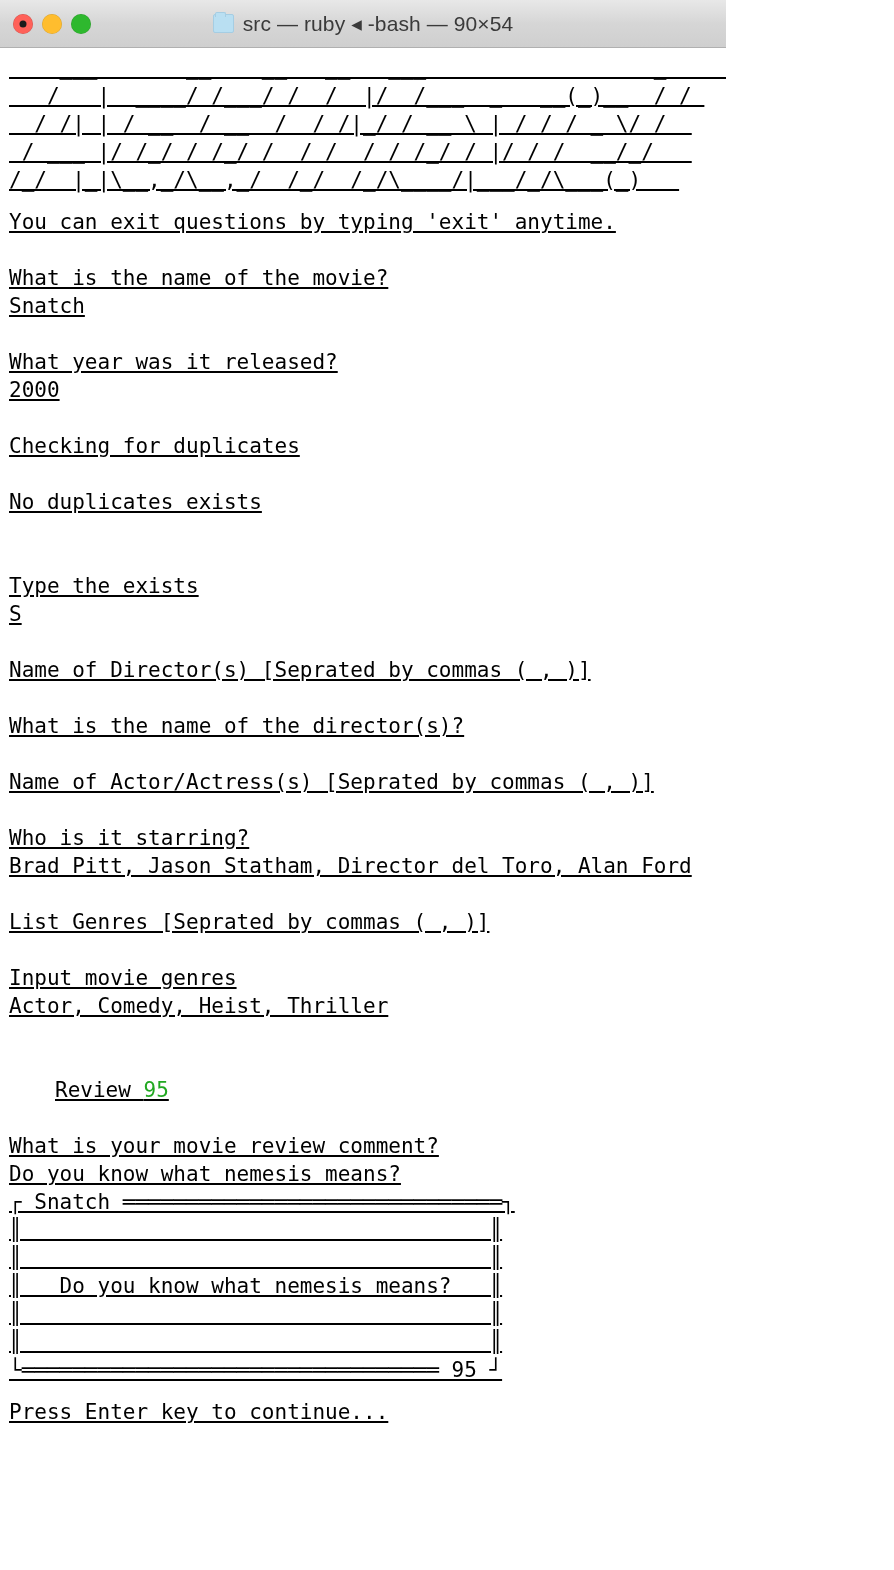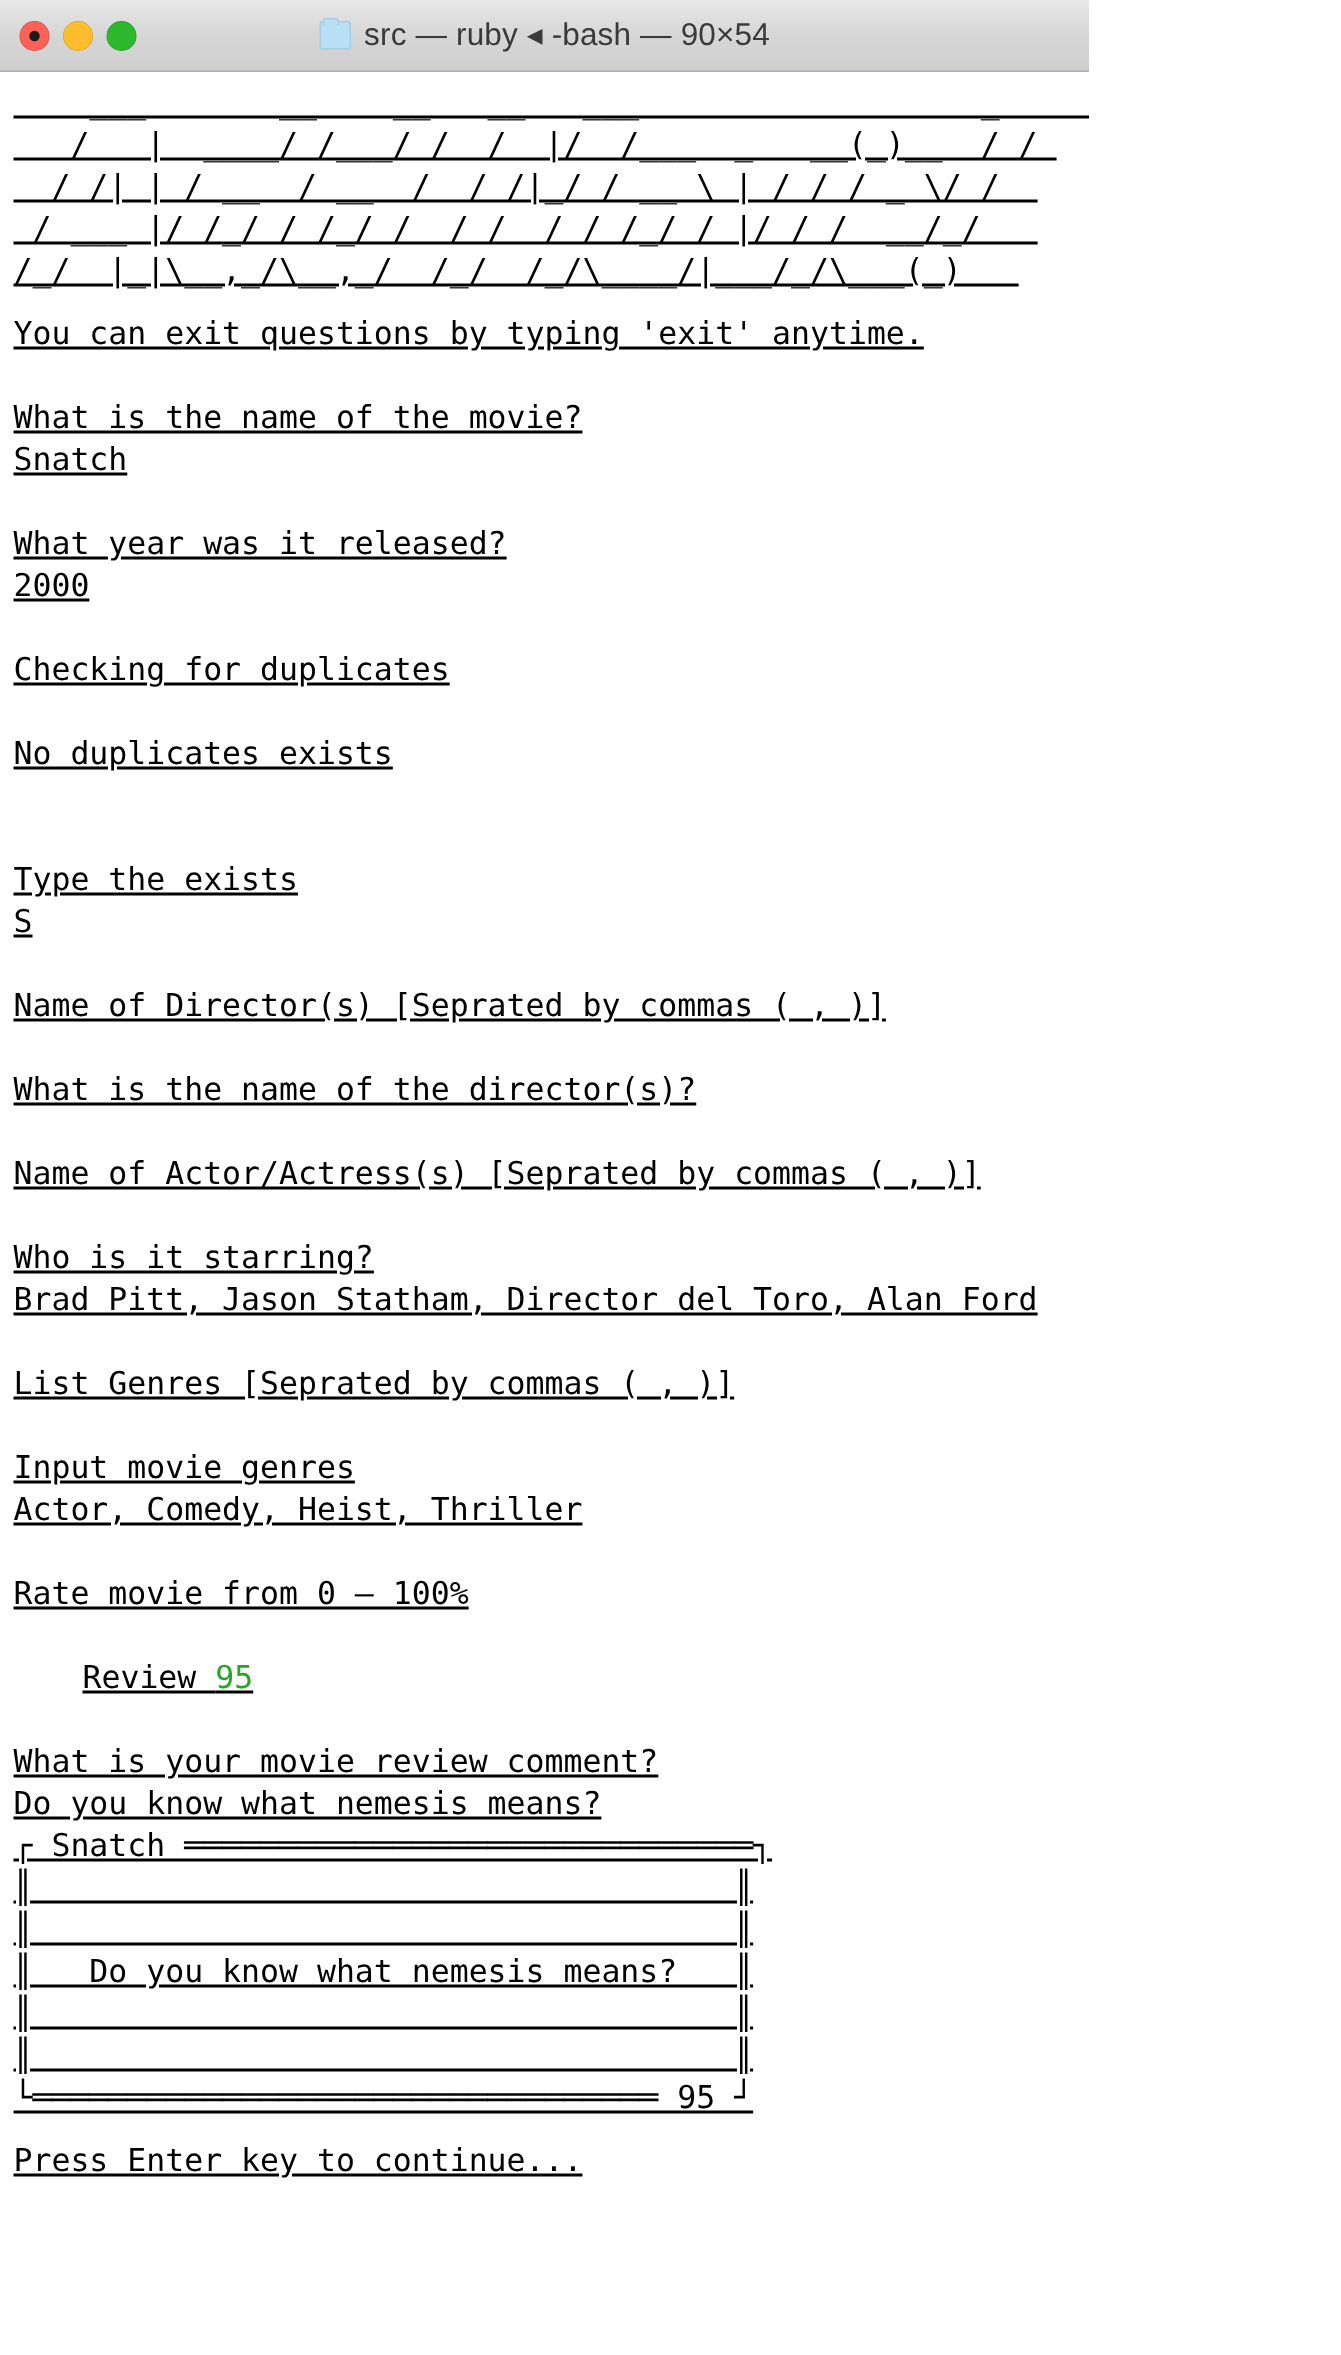--- a/index.html
+++ b/index.html
@@ -8,21 +8,21 @@
     width: 894px; height: 1570px;
     background: #ffffff;
     font-family: "DejaVu Sans Mono", monospace;
   }
 
   
   .window {
     width: 726px; height: 1570px;
     position: relative;
     overflow: hidden;
-    background: #c4b5fd;
+    background: #701a75;
     display: flex;
     flex-direction: column;
   }
 
   
   .titlebar {
     height: 48px;
     flex: 0 0 48px;
     position: relative;
     background: linear-gradient(to bottom, #e8e8e8 0%, #d6d6d6 50%, #cfcfcf 100%);
@@ -199,21 +199,20 @@
     <div class="line black">Brad Pitt, Jason Statham, Director del Toro, Alan Ford</div>
     <div class="blank"></div>
 
     <div class="line blue">List Genres [Seprated by commas ( , )]</div>
     <div class="blank"></div>
 
     <div class="line blue">Input movie genres</div>
     <div class="line black">Actor, Comedy, Heist, Thriller</div>
     <div class="blank"></div>
 
-    <div class="line blue">Rate movie from 0 — 100%</div>
     <div class="blank"></div>
 
     <div class="line"><span class="black">Review </span><span class="green">95</span></div>
     <div class="blank"></div>
 
     <div class="line blue">What is your movie review comment?</div>
     <div class="line black">Do you know what nemesis means?</div>
 
     <pre class="boxdraw" id="reviewbox">┌ Snatch ══════════════════════════════┐
 ║                                     ║

